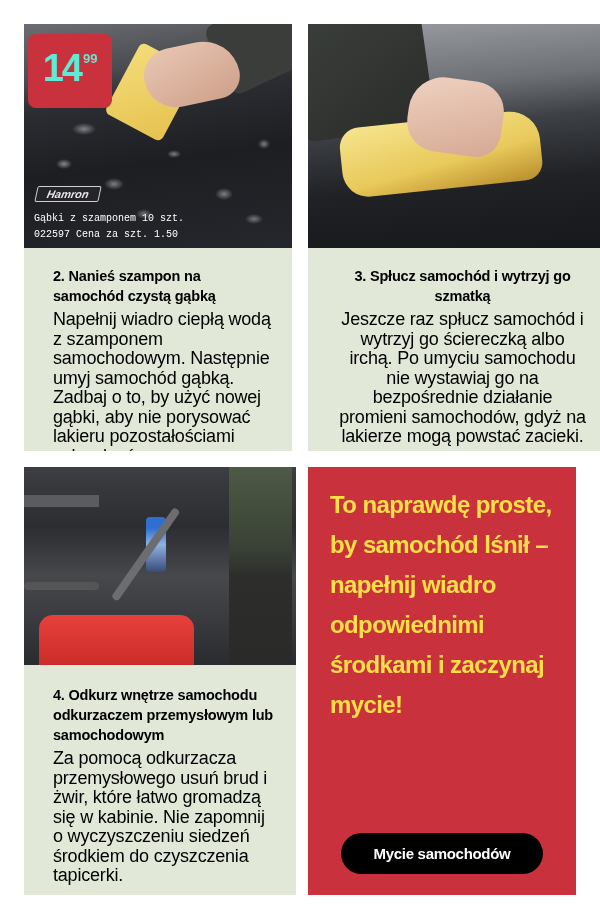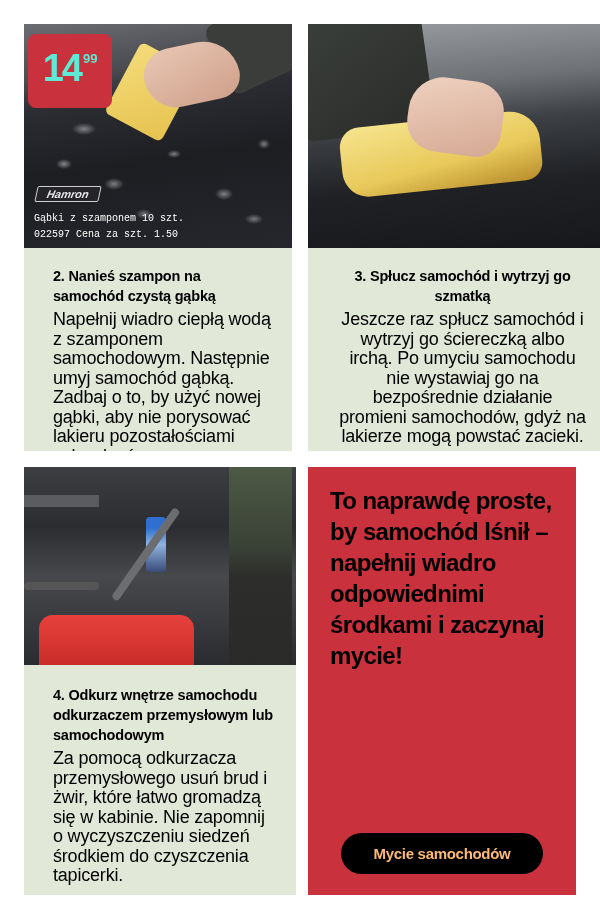--- a/index.html
+++ b/index.html
@@ -112,25 +112,25 @@
       background: #555; border-radius: 4px;
     }
 
     .text-block { padding: 18px 20px 0 29px; color: #000000; }
     .p3 .text-block { padding-top: 20px; }
     .step-title { font-size: 14.5px; font-weight: 700; line-height: 20px; letter-spacing: -0.2px; }
     .step-body { font-size: 18px; line-height: 19.5px; margin-top: 4px; letter-spacing: -0.2px; }
 
     .promo-text {
       position: absolute; left: 22px; top: 18px; width: 240px;
-      color: #000000; font-weight: 700; font-size: 24px; line-height: 31px; letter-spacing: -0.6px;
+      color: #fde047; font-weight: 700; font-size: 24px; line-height: 40px; letter-spacing: -0.6px;
     }
     .cta-button {
       position: absolute; left: 33px; top: 366px; width: 202px; height: 41px;
-      background: #000000; border-radius: 21px; color: #fdba74;
+      background: #000000; border-radius: 21px; color: #ffffff;
       display: flex; align-items: center; justify-content: center;
       font-weight: 700; font-size: 15px; letter-spacing: -0.3px; cursor: pointer;
     }
   </style>
 </head>
 <body>
 
 <div class="panel p1">
   <div class="photo photo-1">
     <div class="sleeve1"></div>

